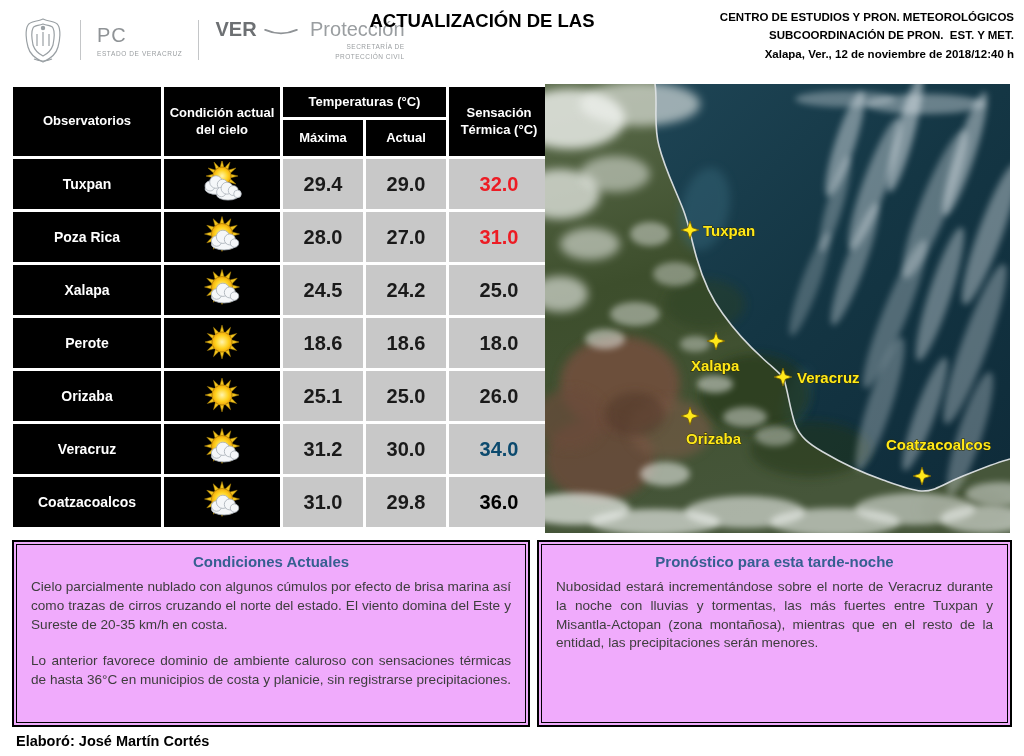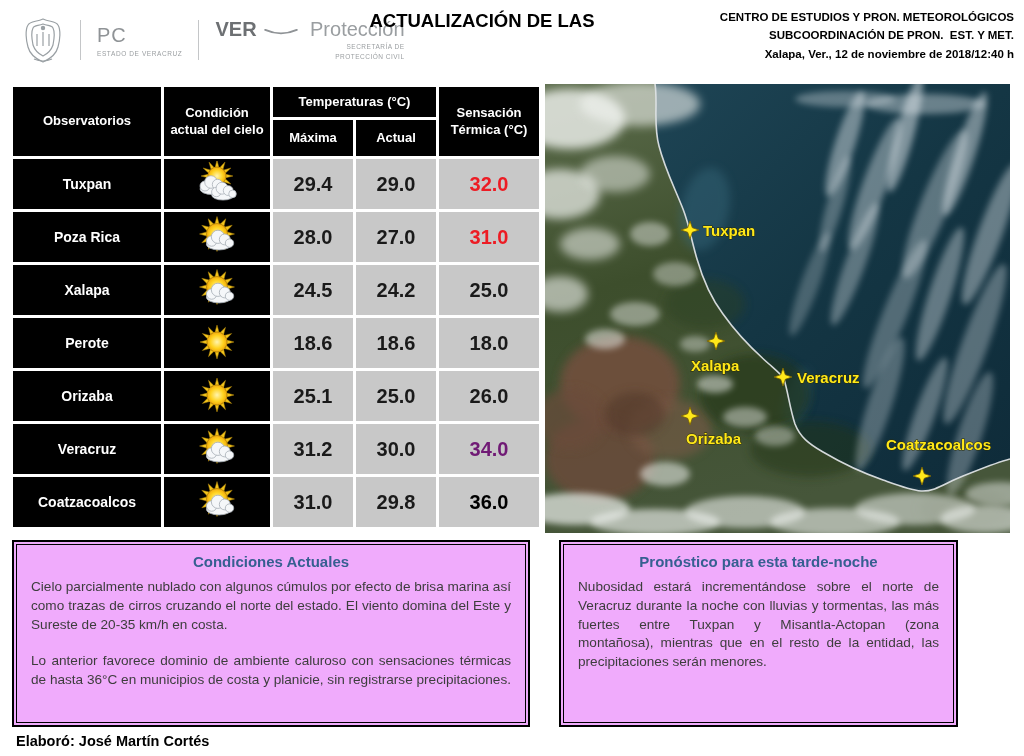--- a/index.html
+++ b/index.html
@@ -27,39 +27,39 @@
   .main-title { position:absolute; left:332px; top:8px; width:300px; text-align:center;
     font-size:18.5px; font-weight:bold; color:#000; line-height:1.45; }
   .org-block { position:absolute; right:10px; top:8px; text-align:right;
     font-size:11.5px; font-weight:bold; color:#000; line-height:1.6; }
   .org-line { white-space:pre-wrap; }
 
   
   .wtable { position:absolute; left:10px; top:84px; border-collapse:separate; border-spacing:3px; background:#fff; }
   .wtable th, .wtable td { text-align:center; vertical-align:middle; }
   .wtable th { background:#000; color:#fff; font-weight:bold; font-size:13px; line-height:1.25; padding:2px 4px; }
-  th.h-obs { width:148px;text-align:center; } th.h-cond { width:106px; } th.h-max { width:80px; }
+  th.h-obs { width:148px;text-align:center; } th.h-cond { width:116px; } th.h-max { width:80px; }
   th.h-act { width:80px; } th.h-sens { width:100px; }
   .hdr-row1 th { height:30px; } .hdr-row2 th { height:36px; }
   .wtable td { height:50px; }
   td.name-cell { background:#000; color:#fff; font-weight:bold; font-size:14px; }
   td.icon-cell { background:#000; padding:0; }
   td.icon-cell svg { display:block; margin:0 auto; }
   td.val { background:#c8c8c8; font-weight:bold; font-size:20px; color:#1a1a1a;
     font-family:"Liberation Sans", sans-serif; }
 
   
   .sat-map { position:absolute; left:545px; top:84px; width:465px; height:449px; display:block; }
   .city-label { font-family:"Liberation Sans", sans-serif; font-size:15px; font-weight:bold;
     fill:#ffe81a; stroke:#2a2a00; stroke-width:0.9px; paint-order:stroke; }
 
   
   .infobox { position:absolute; top:540px; height:187px; border:2px solid #000; padding:2px; background:#f0abfc; }
   .infobox-left { left:12px; width:518px; }
-  .infobox-right { left:559px; width:399px; }
+  .infobox-right { left:537px; width:475px; }
   .infobox-inner { border:1px solid #000; height:100%; padding:6px 14px 6px 14px; }
   .box-title { text-align:center; font-size:15px; font-weight:bold; color:#365f91; margin:2px 0 8px 0; }
   .box-text { font-size:13.6px; color:#3d3d3d; text-align:justify; line-height:1.38; }
   .box-text + .box-text { margin-top:18px; }
   .box-text.tight + .box-text.tight { margin-top:0; }
 
   .footer-credit { position:absolute; left:16px; top:733px; font-size:14.5px; font-weight:bold; color:#000; }
 </style>
 </head>
 <body>
@@ -329,21 +329,21 @@
     <ellipse cx="0" cy="3" rx="12" ry="5.5"></ellipse>
     <circle cx="-7" cy="0" r="5"></circle>
     <circle cx="-1" cy="-4" r="6.3"></circle>
     <circle cx="5.5" cy="-1.5" r="5.2"></circle>
     <circle cx="10" cy="2" r="4"></circle>
   </g>
             </svg>
           </td>
           <td class="val">31.2</td>
           <td class="val">30.0</td>
-          <td class="val" style="color:#701a75">34.0</td>
+          <td class="val" style="color:#0c4a6e">34.0</td>
         </tr>
         <tr>
           <td class="name-cell">Coatzacoalcos</td>
           <td class="icon-cell">
             <svg width="48" height="46" viewBox="0 0 48 46">
               <defs>
                 <radialGradient id="sg">
                   <stop offset="0" stop-color="#fff4ae"></stop>
                   <stop offset="0.65" stop-color="#ffd21e"></stop>
                   <stop offset="1" stop-color="#f2a90d"></stop>

